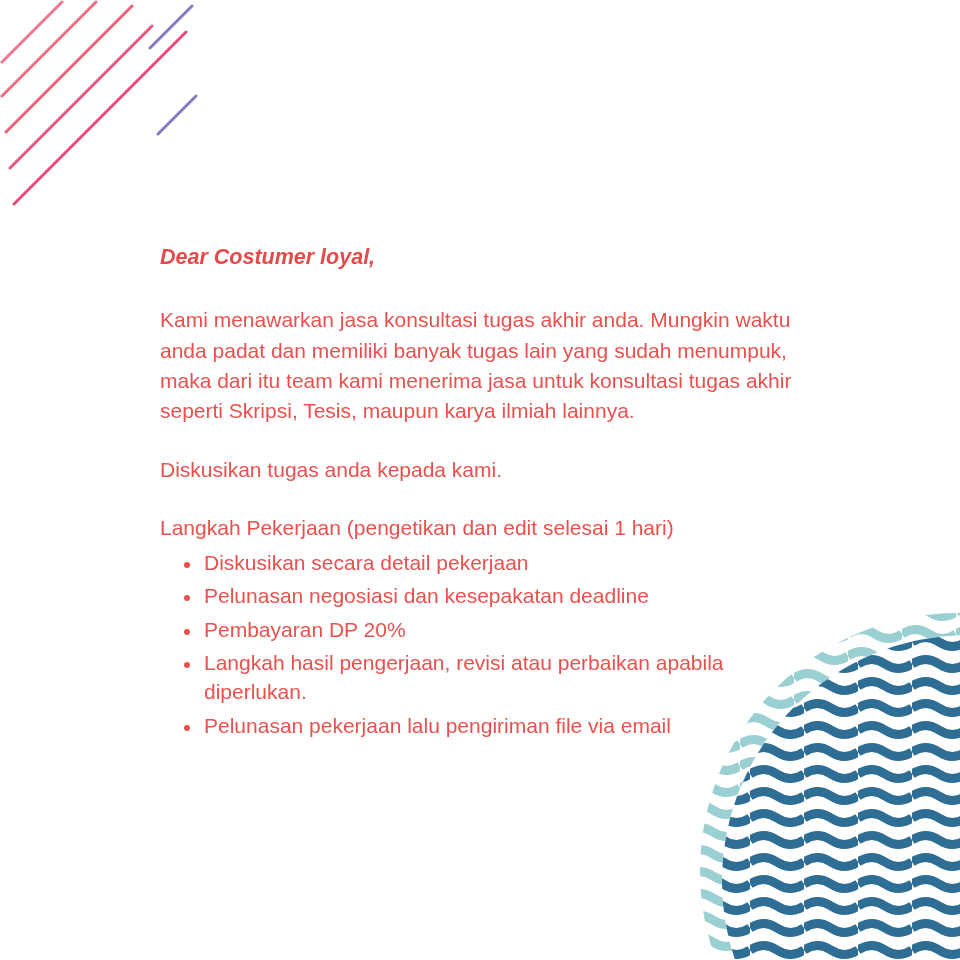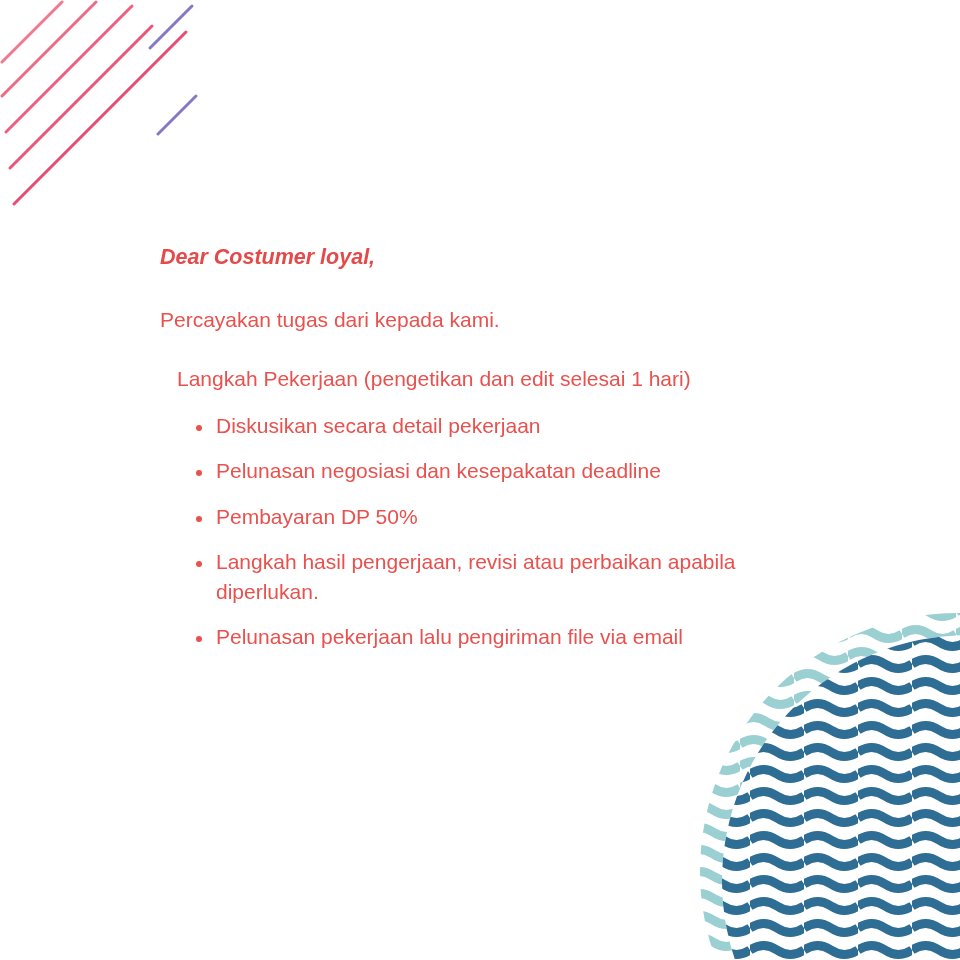--- a/index.html
+++ b/index.html
@@ -46,29 +46,29 @@
     margin: 0 0 32px 0;
     color: #e44a49;
   }
   .intro {
     margin: 0 0 28px 0;
   }
   .trust {
     margin: 0 0 28px 0;
   }
   .steps-title {
-    margin: 17px;
+    margin: 0;
   }
   ul.steps {
     margin: 0;
     padding: 0 0 0 38px;
     list-style: disc;
   }
   ul.steps li {
-    margin: 16px;
+    margin: 4px;
     line-height: 1.4;
     padding-left: 2px;
   }
   ul.steps li::marker {
     color: #e8514e;
     font-size: 19px;
   }
 </style>
 </head>
 <body>
@@ -83,29 +83,30 @@
       <line x1="10" y1="168" x2="152" y2="26" stroke="#EA5578"></line>
       <line x1="14" y1="204" x2="186" y2="32" stroke="#E84C72"></line>
       <line x1="150" y1="48" x2="192" y2="6" stroke="#8678C6"></line>
       <line x1="158" y1="134" x2="196" y2="96" stroke="#8678C6"></line>
     </g>
   </svg>
 
   <div class="content">
     <h1>Dear Costumer loyal,</h1>
 
+    <p class="intro">Kami menawarkan jasa konsultasi tugas akhir anda. Mungkin waktu anda padat dan memiliki banyak tugas lain yang sudah menumpuk, maka dari itu team kami menerima jasa untuk konsultasi tugas akhir seperti Skripsi, Tesis, maupun karya ilmiah lainnya.</p>
 
-    <p class="trust">Percayakan tugas dari kepada kami.</p>
+    <p class="trust">Diskusikan tugas anda kepada kami.</p>
 
     <p class="steps-title">Langkah Pekerjaan (pengetikan dan edit selesai 1 hari)</p>
 
     <ul class="steps">
       <li>Diskusikan secara detail pekerjaan</li>
       <li>Pelunasan negosiasi dan kesepakatan deadline</li>
-      <li>Pembayaran DP 50%</li>
+      <li>Pembayaran DP 20%</li>
       <li>Langkah hasil pengerjaan, revisi atau perbaikan apabila diperlukan.</li>
       <li>Pelunasan pekerjaan lalu pengiriman file via email</li>
     </ul>
   </div>
 
   <svg class="deco-waves" width="530" height="530" viewBox="0 0 530 530" aria-hidden="true">
     <defs>
       <pattern id="waveTeal" width="54" height="22" patternUnits="userSpaceOnUse" patternTransform="translate(-10 -8)">
         <path d="M0 11 q13.5 -9 27 0 q13.5 9 27 0" fill="none" stroke="#9BD0D3" stroke-width="9"></path>
       </pattern>

